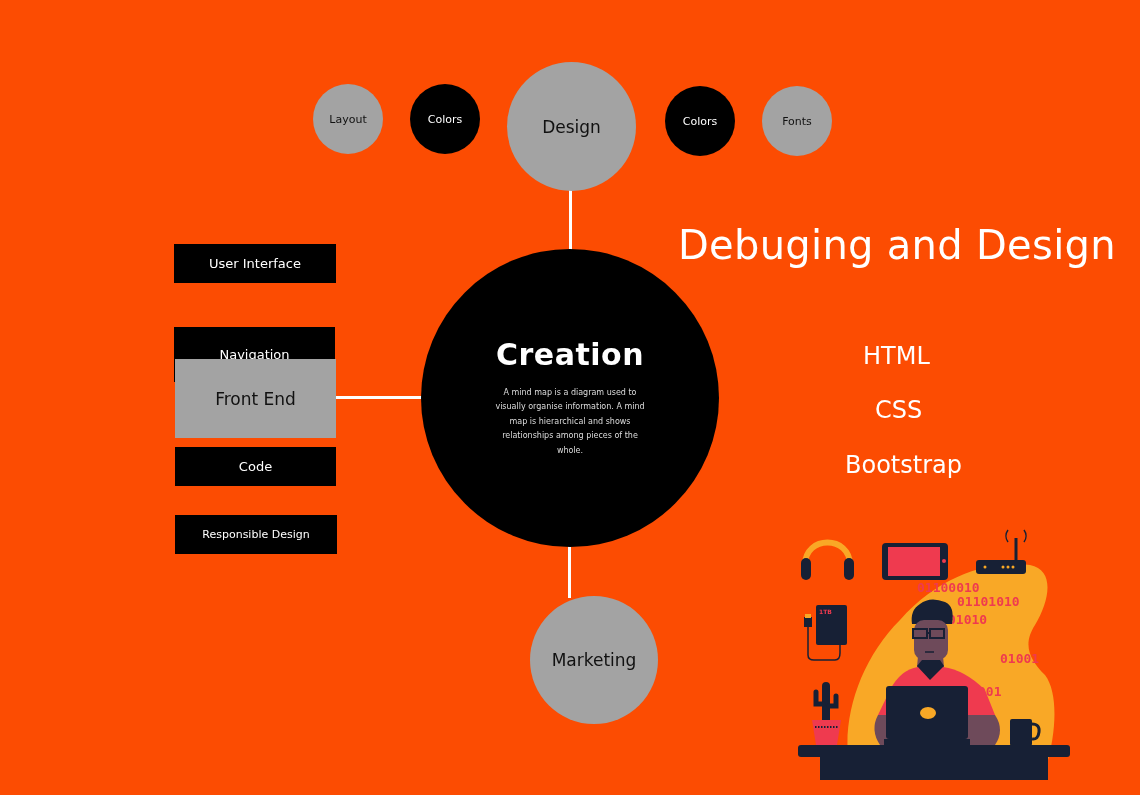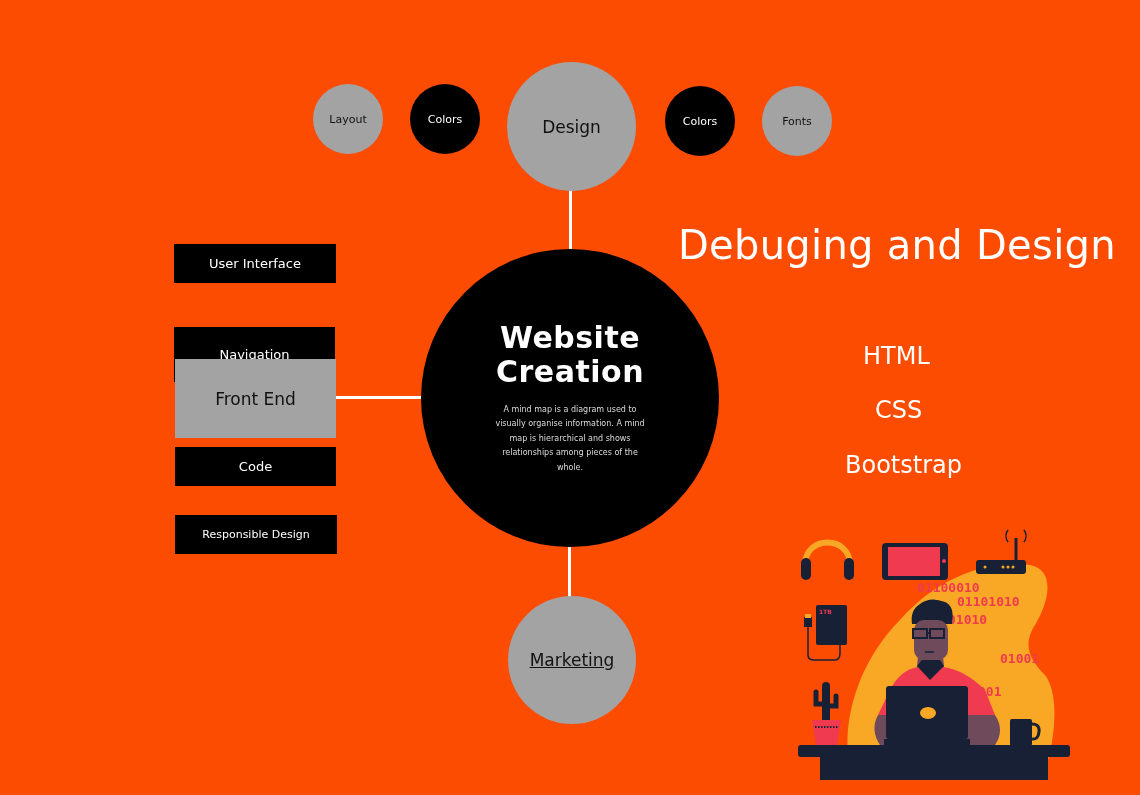--- a/index.html
+++ b/index.html
@@ -61,21 +61,20 @@
 <div class="circle white small-circle" style="left:762px; top:86px;">
   <span>Fonts</span>
 </div>
 
 <div class="circle white" style="left:507px; top:62px; width:129px; height:129px; font-size:17px;">
   <span>Design</span>
 </div>
 
 <div class="circle black" style="left:421px; top:249px; width:298px; height:298px; flex-direction:column;">
   <div class="center-title">
-    <div>Website</div>
     <div>Creation</div>
   </div>
   <div class="center-desc">A mind map is a diagram used to visually organise information. A mind map is hierarchical and shows relationships among pieces of the whole.</div>
 </div>
 
 <div class="box black" style="left:174px; top:244px; width:162px; height:39px;">
   <span>User Interface</span>
 </div>
 <div class="box black" style="left:174px; top:296px; width:161px; height:55px;margin-top:31px;">
   <span>Navigation</span>
@@ -83,21 +82,21 @@
 <div class="box white" style="left:175px; top:359px; width:161px; height:79px; font-size:17px;">
   <span>Front End</span>
 </div>
 <div class="box black" style="left:175px; top:447px; width:161px; height:39px;">
   <span>Code</span>
 </div>
 <div class="box black" style="left:175px; top:515px; width:162px; height:39px; font-size:11px;">
   <span>Responsible Design</span>
 </div>
 
-<div class="circle white" style="left:508px; top:596px; width:128px; height:128px; font-size:17px;text-decoration:underline;">
+<div class="circle white" style="left:530px; top:596px; width:128px; height:128px; font-size:17px;">
   <span>Marketing</span>
 </div>
 
 <div class="abs right-title" style="left:678px; top:222px; white-space:nowrap;">Debuging and Design</div>
 <div class="abs tech" style="left:863px; top:342px;">HTML</div>
 <div class="abs tech" style="left:875px; top:396px;">CSS</div>
 <div class="abs tech" style="left:845px; top:451px;">Bootstrap</div>
 
 <svg class="abs" style="left:790px; top:520px;" width="290" height="260" viewBox="0 0 290 260">
 

